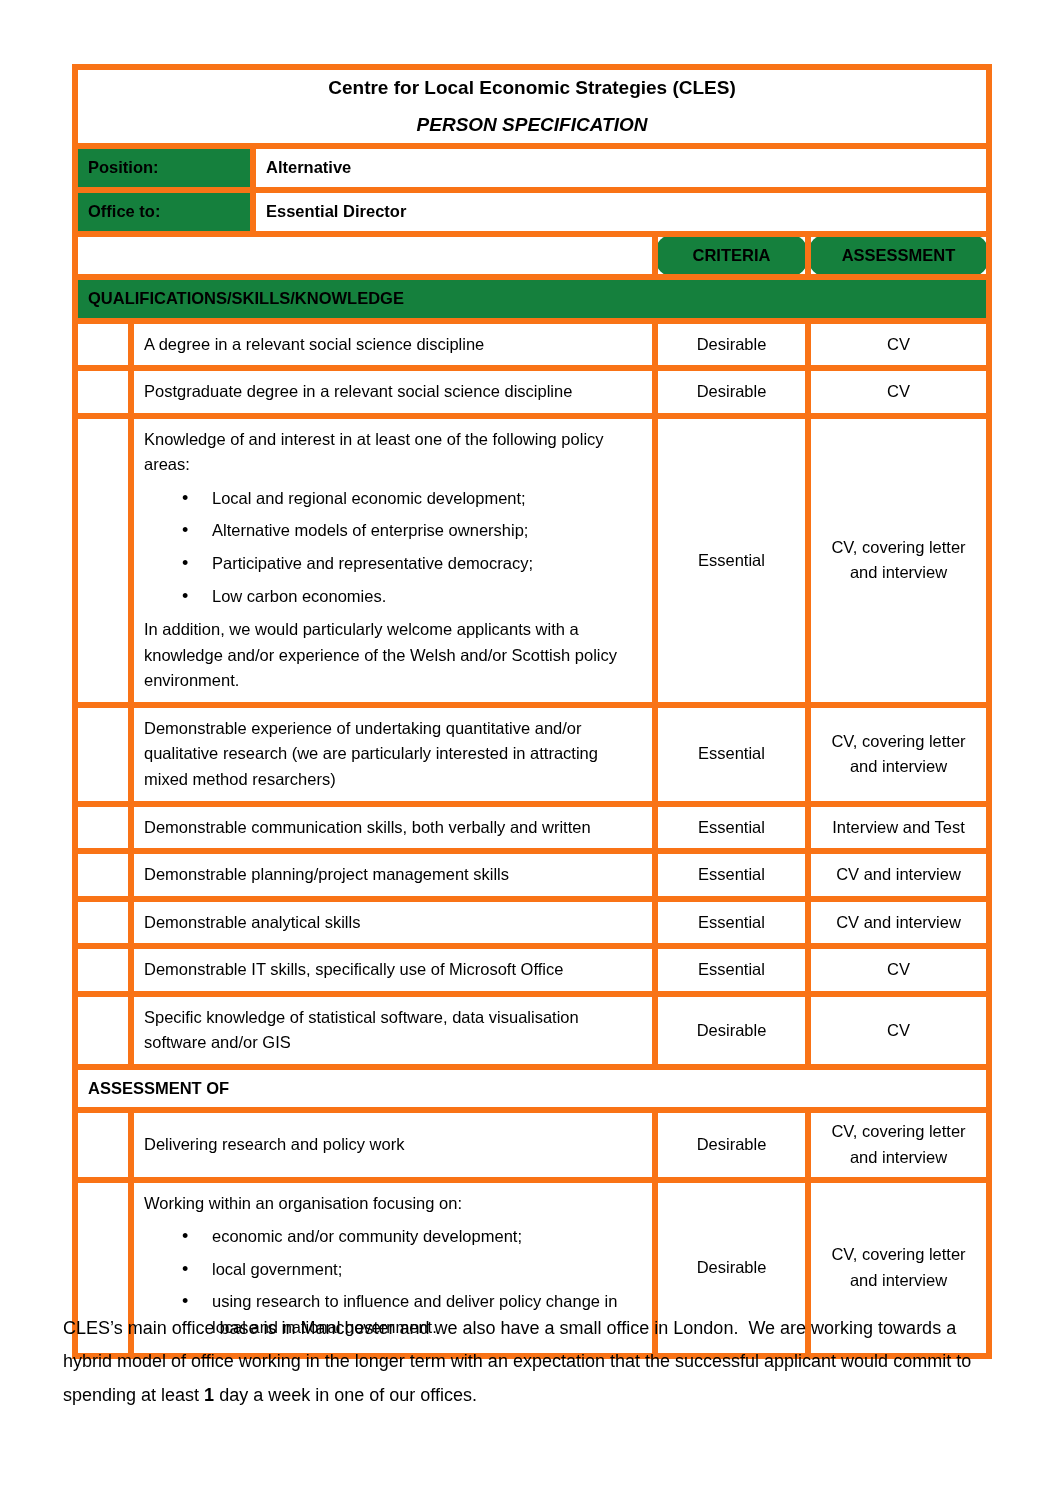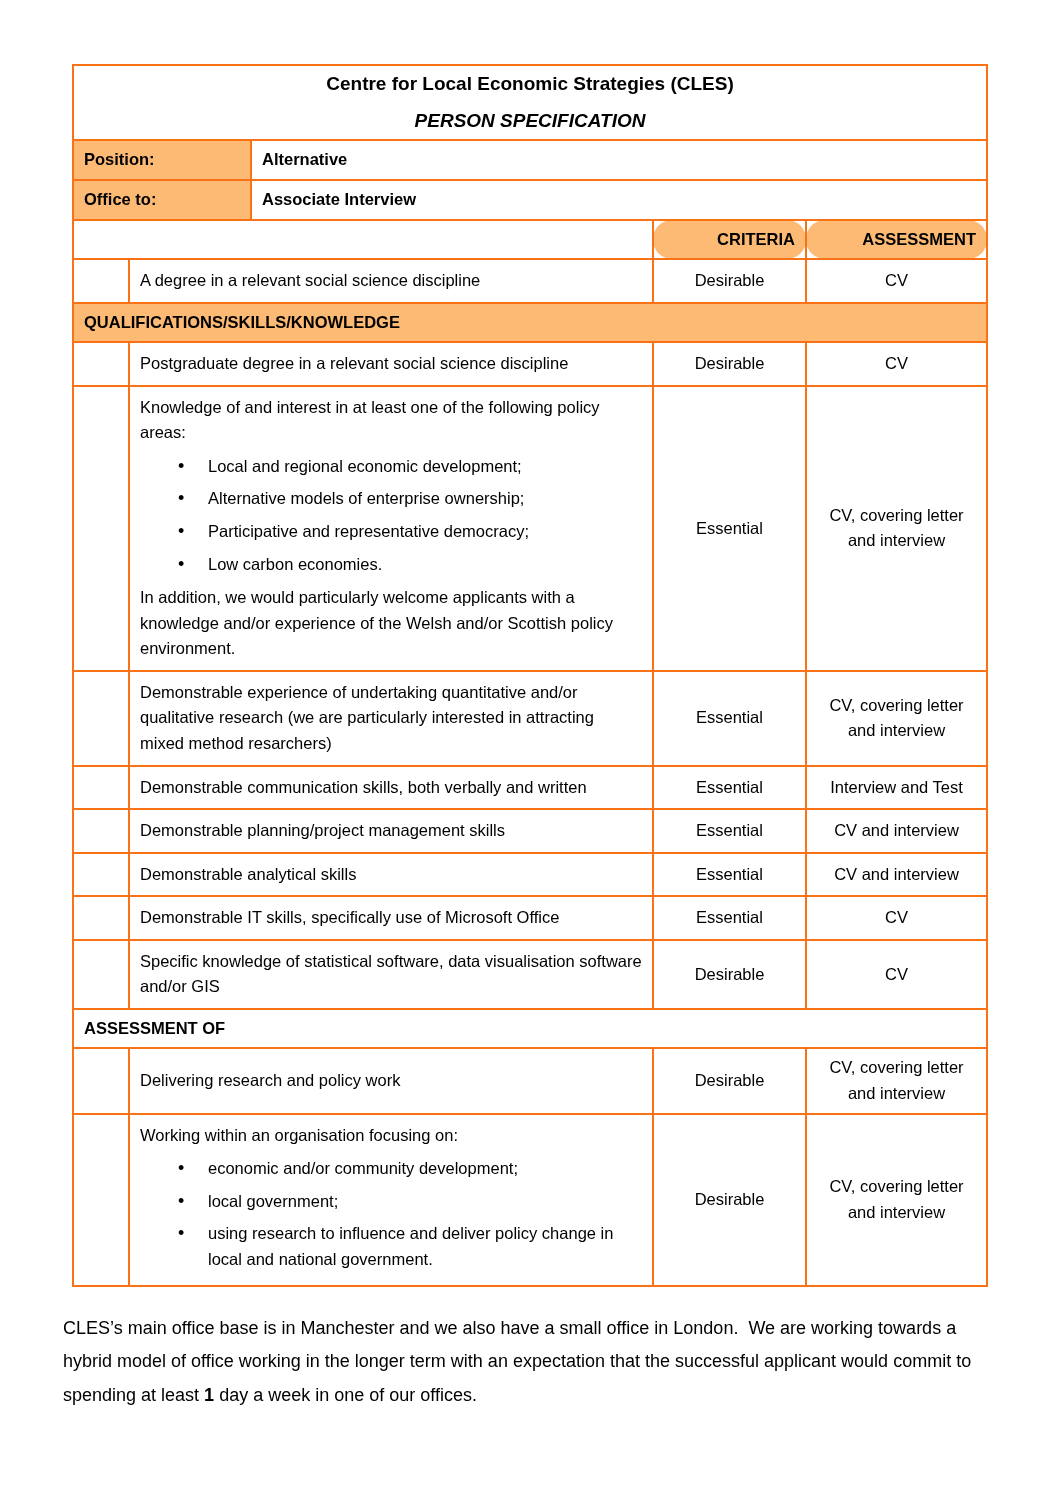--- a/index.html
+++ b/index.html
@@ -17,47 +17,47 @@
   }
   table.spec {
     position: absolute;
     left: 72px;
     top: 64px;
     width: 914px;
     border-collapse: collapse;
     table-layout: fixed;
   }
   table.spec td {
-    border: 2px solid #f97316;
+    border: 6px solid #f97316;
     padding: 6px 10px;
     vertical-align: middle;
     font-size: 16.5px;
     line-height: 1.55;
   }
-  .shaded { background: #fdba74; }
+  .shaded { background: #15803d; }
   .title-cell { text-align: center; padding: 10px 8px 12px 8px; }
   .title-line1, .title-line2 {
     font-weight: bold;
     font-size: 19px;
     line-height: 1.3;
   }
   .title-line2 { margin-top: 12px; font-style: italic; }
   .meta-label {
     font-weight: bold;
     font-size: 16px;
     padding: 9px 10px;
   }
   .meta-value {
     font-weight: bold;
     font-size: 19px;
     padding: 7px 10px;
   }
   .col-head {
     font-weight: bold;
-    text-align: right;
+    text-align: center;
     font-size: 16.5px;
     padding: 12px 6px;
     border-radius: 19px;
   }
   .section-heading {
     font-weight: bold;
     font-size: 16.5px;
     padding: 7px 12px;
   }
   .cell-index { padding: 4px; }
@@ -117,41 +117,41 @@
         <div class="title-line2">PERSON SPECIFICATION</div>
       </td>
     </tr>
 
     <tr>
       <td colspan="2" class="meta-label shaded">Position:</td>
       <td colspan="3" class="meta-value">Alternative</td>
     </tr>
     <tr>
       <td colspan="2" class="meta-label shaded">Office to:</td>
-      <td colspan="3" class="meta-value">Associate Interview</td>
+      <td colspan="3" class="meta-value">Essential Director</td>
     </tr>
 
     <tr>
       <td colspan="3"></td>
       <td class="col-head shaded">CRITERIA</td>
       <td class="col-head shaded">ASSESSMENT</td>
     </tr>
 
     </tbody>
       <tbody>
         <tr>
+          <td colspan="5" class="section-heading shaded">QUALIFICATIONS/SKILLS/KNOWLEDGE</td>
+        </tr>
+        <tr>
           <td class="cell-index"></td>
           <td colspan="2" class="cell-desc">
             <p>A degree in a relevant social science discipline</p>
           </td>
           <td class="cell-criteria">Desirable</td>
           <td class="cell-assessment">CV</td>
-        </tr>
-        <tr>
-          <td colspan="5" class="section-heading shaded">QUALIFICATIONS/SKILLS/KNOWLEDGE</td>
         </tr>
         <tr>
           <td class="cell-index"></td>
           <td colspan="2" class="cell-desc">
             <p>Postgraduate degree in a relevant social science discipline</p>
           </td>
           <td class="cell-criteria">Desirable</td>
           <td class="cell-assessment">CV</td>
         </tr>
         <tr>

